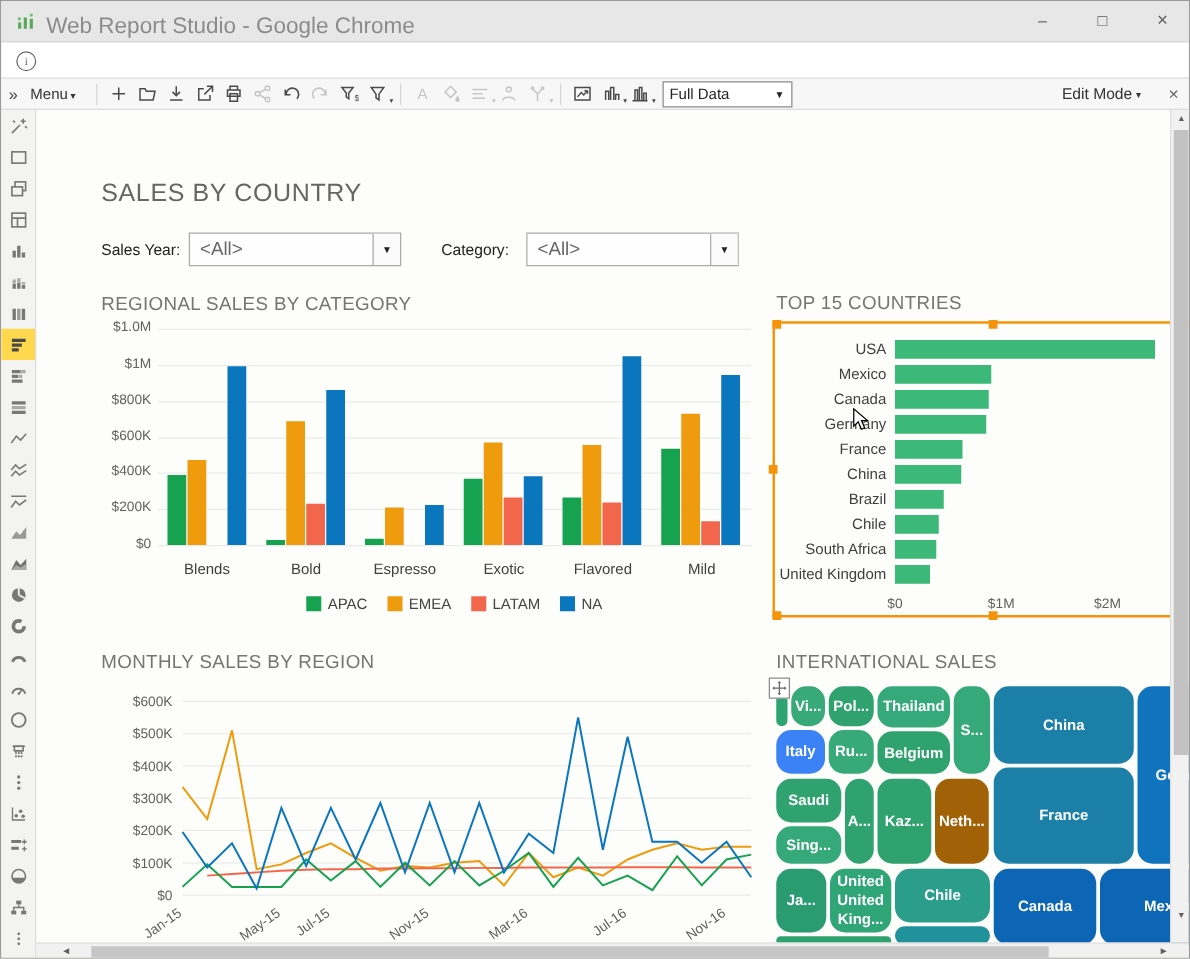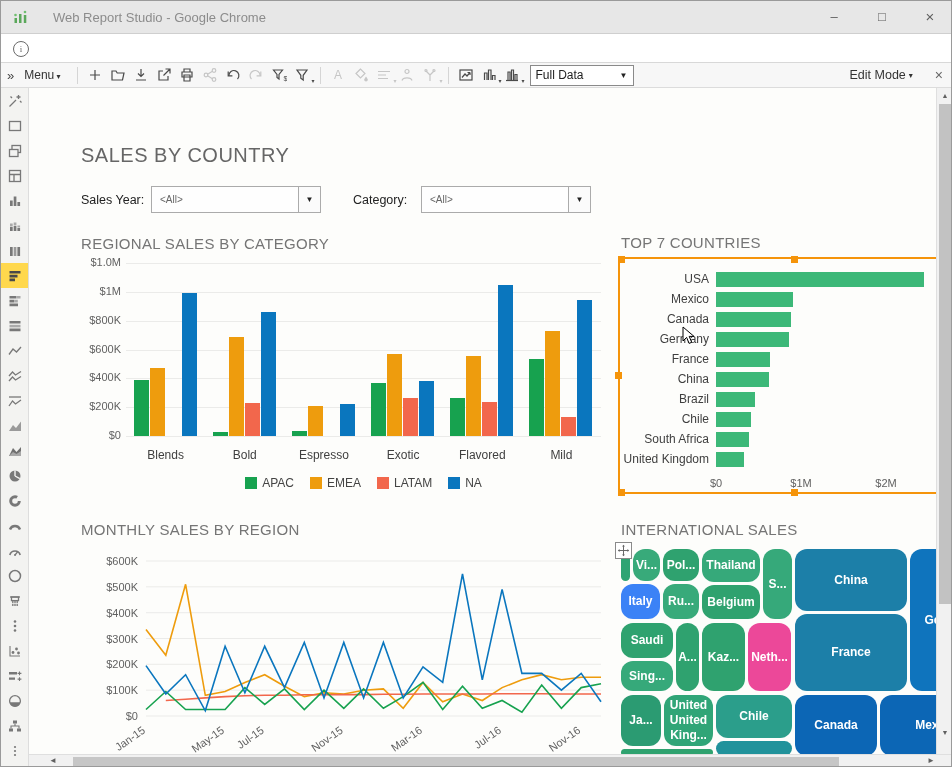--- a/index.html
+++ b/index.html
@@ -1,20 +1,20 @@
 <!DOCTYPE html>
 <html><head>
 <meta charset="utf-8">
 <style>
   html,body{margin:0;padding:0;background:#cfcfcf;font-family:"Liberation Sans","DejaVu Sans",sans-serif;}
   .window{position:relative;width:952px;height:767px;background:#FDFDFB;border:1px solid #9a9a9a;box-sizing:border-box;overflow:hidden;}
   
   .titlebar{position:absolute;left:0;top:0;width:952px;height:33px;background:#E7E7E7;border-bottom:1px solid #CFCFCF;box-sizing:border-box;}
   .favicon{position:absolute;left:12px;top:8px;}
-  .wtitle{position:absolute;left:36px;top:9px;font-size:13px;color:#8c8c8c;margin-left:16px;}
+  .wtitle{position:absolute;left:36px;top:9px;font-size:18px;color:#8c8c8c;}
   .winbtn{position:absolute;top:0;width:34px;height:32px;text-align:center;line-height:32px;color:#5f5f5f;font-size:13px;cursor:default;}
   .urlbar{position:absolute;left:0;top:33px;width:952px;height:29px;background:#fff;border-bottom:1px solid #D8D8D8;box-sizing:border-box;}
   .info-ic{position:absolute;left:12px;top:7px;width:14px;height:14px;border:1px solid #6a6a6a;border-radius:50%;text-align:center;line-height:14px;font-size:9px;color:#6a6a6a;font-family:"Liberation Serif",serif;}
   .urltxt{position:absolute;left:34px;top:7px;font-size:13px;color:#3a3a3a;}
   
   .toolbar{position:absolute;left:0;top:62px;width:952px;height:25px;background:#F7F7F7;border-bottom:1px solid #DCDCDC;box-sizing:border-box;display:flex;align-items:center;padding:0 10px 0 6px;}
   .tb-ovf{font-size:13px;color:#444;margin-right:10px;}
   .tb-menu{font-size:12px;color:#333;margin-right:10px;cursor:default;}
   .tb-menu .car{font-size:8px;color:#333;}
   .tb-sep{width:1px;height:17px;background:#D5D5D5;margin:0 6px;}
@@ -30,21 +30,21 @@
   .tb-close{font-size:14px;color:#666;margin-left:22px;}
   
   .sidebar{position:absolute;left:0;top:87px;width:28px;height:680px;background:#F3F3F1;border-right:1px solid #DDD;box-sizing:border-box;display:flex;flex-direction:column;}
   .sbitem{width:27px;height:25px;display:flex;align-items:center;justify-content:center;color:#787878;}
   .sbitem.sel{background:#FFD84D;color:#4a4a4a;}
   .sicon{width:16px;height:16px;stroke:currentColor;fill:none;stroke-width:1.3;}
   
   .rtitle{position:absolute;left:80px;top:143px;font-size:20px;color:#666;letter-spacing:.5px;}
   .flabel{position:absolute;font-size:12.5px;color:#222;}
   .fbox{position:absolute;width:170px;height:27px;border:1px solid #ABABAB;background:#FEFEFE;box-sizing:border-box;}
-  .fbox .val{position:absolute;left:8px;top:0;line-height:25px;font-size:10px;color:#666;}
+  .fbox .val{position:absolute;left:8px;top:0;line-height:25px;font-size:15px;color:#666;}
   .fbox .ddb{position:absolute;right:0;top:0;width:22px;height:100%;border-left:1px solid #ABABAB;box-sizing:border-box;text-align:center;line-height:25px;font-size:8px;color:#222;background:#FBFBFB;}
   .chead{position:absolute;font-size:15px;color:#757575;letter-spacing:.3px;}
   
   #bar-chart{position:absolute;left:80px;top:256px;width:520px;height:232px;}
   .gl{position:absolute;height:1px;background:#EBEBE9;}
   .yl{position:absolute;left:0;width:40px;text-align:right;font-size:11px;color:#616161;}
   .vbar{position:absolute;}
   .xcat{position:absolute;text-align:center;font-size:12px;color:#3f3f3f;}
   .legend{position:absolute;display:flex;justify-content:center;gap:16px;font-size:12px;color:#444;}
   .litem{display:flex;align-items:center;gap:5px;}
@@ -451,21 +451,21 @@
       <div class="vbar" style="left:496.4px;top:43px;width:15px;height:136px;background:#0A76BE"></div>
       <div class="xcat" style="left:440.8px;width:79.2px;top:191px">Mild</div>
       <div class="legend" style="top:219px;left:45px;width:475px">
         <span class="litem"><span class="lsw" style="background:#17A24F"></span>APAC</span>
         <span class="litem"><span class="lsw" style="background:#EE9C0D"></span>EMEA</span>
         <span class="litem"><span class="lsw" style="background:#F2674C"></span>LATAM</span>
         <span class="litem"><span class="lsw" style="background:#0A76BE"></span>NA</span>
       </div>
     </div>
 
-  <span class="chead" style="left:620px;top:233px">TOP 7 COUNTRIES</span>
+  <span class="chead" style="left:620px;top:233px">TOP 15 COUNTRIES</span>
   <div class="selframe"></div>
   <span class="hdl" style="left:617px;top:255px"></span>
   <span class="hdl" style="left:790px;top:255px"></span>
   <span class="hdl" style="left:614px;top:371px"></span>
   <span class="hdl" style="left:617px;top:488px"></span>
   <span class="hdl" style="left:790px;top:488px"></span>
   <div id="top10-chart">
       <div class="t10row" style="top:6px">
         <span class="t10lab">USA</span>
         <span class="t10bar" style="width:208px;background:#3CB878"></span>
@@ -572,21 +572,21 @@
       </div>
       <div class="tcell" style="left:0px;top:74px;width:52px;height:35px;background:#2FA26F">
         <span>Saudi</span>
       </div>
       <div class="tcell" style="left:55px;top:74px;width:23px;height:68px;background:#2FA26F">
         <span>A...</span>
       </div>
       <div class="tcell" style="left:81px;top:74px;width:43px;height:68px;background:#2FA26F">
         <span>Kaz...</span>
       </div>
-      <div class="tcell" style="left:127px;top:74px;width:43px;height:68px;background:#ec4899">
+      <div class="tcell" style="left:127px;top:74px;width:43px;height:68px;background:#a16207">
         <span>Neth...</span>
       </div>
       <div class="tcell" style="left:0px;top:112px;width:52px;height:30px;background:#36A97A">
         <span>Sing...</span>
       </div>
       <div class="tcell" style="left:0px;top:146px;width:40px;height:51px;background:#2B9B72">
         <span>Ja...</span>
       </div>
       <div class="tcell" style="left:43px;top:146px;width:49px;height:51px;background:#30A577">
         <span>United United King...</span>

